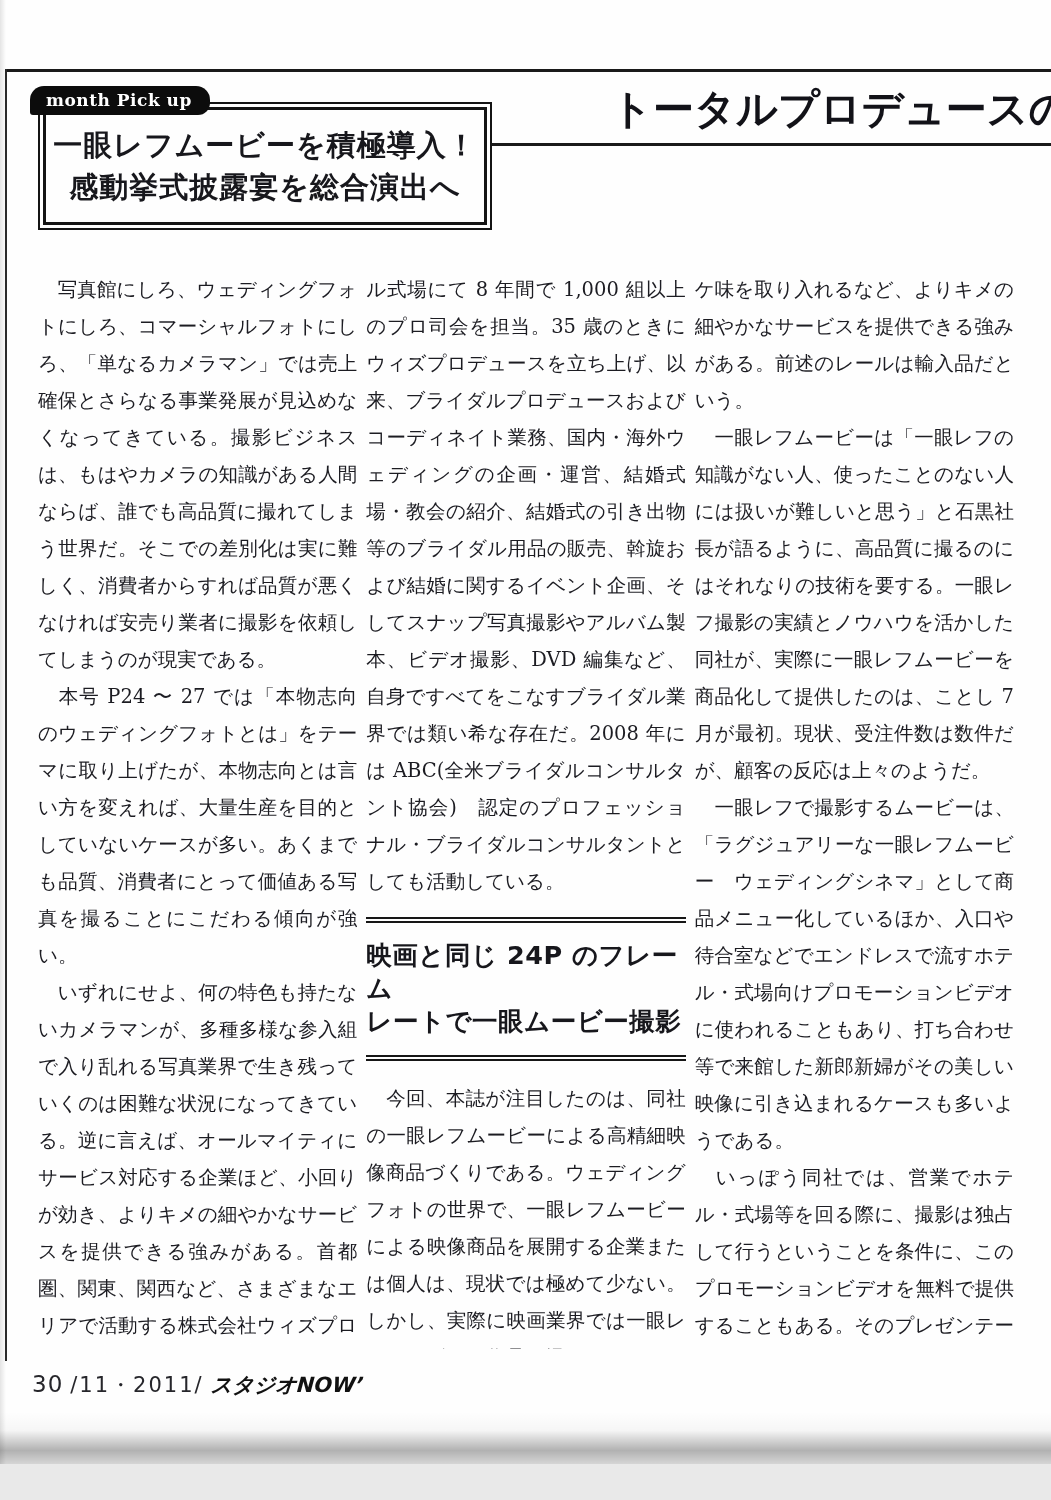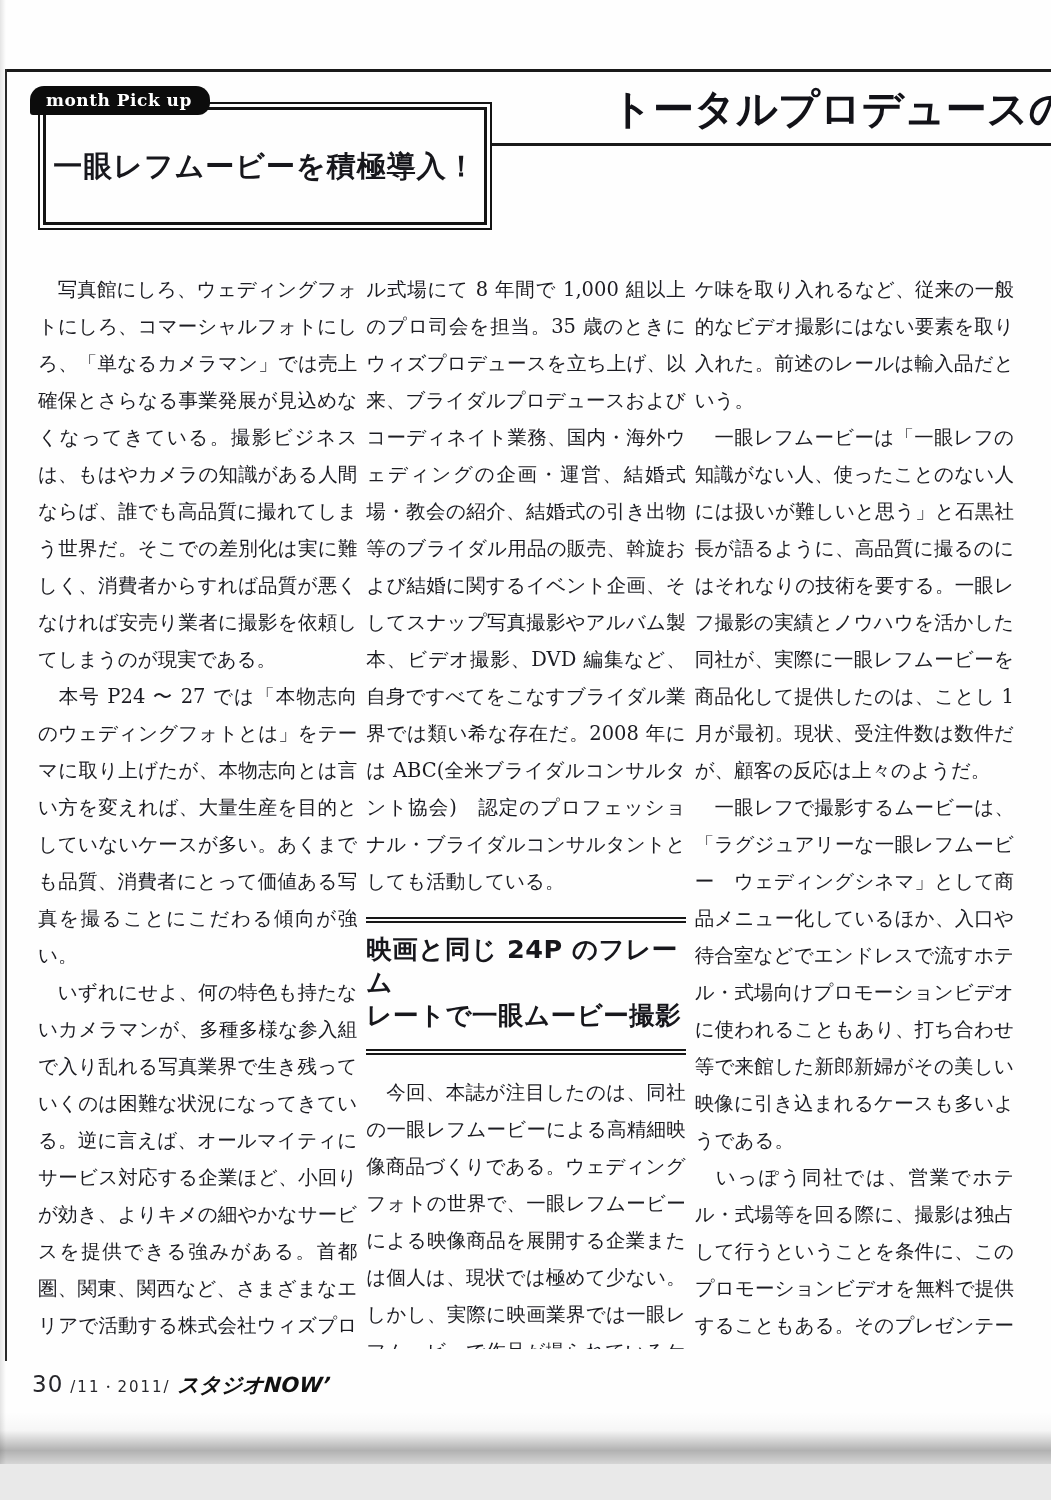--- a/index.html
+++ b/index.html
@@ -54,33 +54,33 @@
     width:976px;height:1078px;
     display:flex;gap:9px;
   }
   .col{flex:1 1 0;overflow:hidden;font-size:19.5px;line-height:37px;text-align:justify;}
   .col p{margin:0;}
   
   .section-heading{
     border-top:6px double #161616;
     border-bottom:6px double #161616;
     margin:17px 0 19px;
-    padding:10px 0 17px;
+    padding:16px 0 17px;
     font-family:"DejaVu Sans", sans-serif;
     font-weight:bold;font-size:25.5px;line-height:33px;
     text-align:left;letter-spacing:.5px;color:#17171c;
   }
   
   .footer{
     position:absolute;left:32px;top:1371px;
     display:inline-flex;align-items:baseline;gap:7px;
     font-family:"DejaVu Sans", sans-serif;color:#26262b;
   }
   .footer .pagenum{font-size:23px;letter-spacing:1px;}
-  .footer .issue{font-size:15px;letter-spacing:2px;text-align:center;}
+  .footer .issue{font-size:21px;letter-spacing:2px;text-align:center;}
   .footer .magazine-logo{
     font-size:21px;font-weight:bold;font-style:italic;
     letter-spacing:0px;color:#111;transform:skewX(-4deg);
   }
   
   .bottom-shadow{
     position:absolute;left:0;right:0;bottom:0;height:52px;
     background:linear-gradient(to bottom,
       rgba(0,0,0,0) 0%, rgba(0,0,0,0.03) 35%,
       rgba(0,0,0,0.22) 62%, rgba(0,0,0,0.30) 74%,
@@ -100,20 +100,21 @@
   <div class="frame-left"></div>
   <div class="title-rule"></div>
 
   <div class="badge">
     <span>month Pick up</span>
   </div>
 
   <div class="headline-box">
     <div class="headline-inner">
       <div>一眼レフムービーを積極導入！</div>
+      <div>感動挙式披露宴を総合演出へ</div>
     </div>
   </div>
 
   <h1 class="main-title">トータルプロデュースの</h1>
 
   <div class="columns">
 
     <div class="col">
       <p>　写真館にしろ、ウェディングフォトにしろ、コマーシャルフォトにしろ、「単なるカメラマン」では売上確保とさらなる事業発展が見込めなくなってきている。撮影ビジネスは、もはやカメラの知識がある人間ならば、誰でも高品質に撮れてしまう世界だ。そこでの差別化は実に難しく、消費者からすれば品質が悪くなければ安売り業者に撮影を依頼してしまうのが現実である。</p>
       <p>　本号 P24 〜 27 では「本物志向のウェディングフォトとは」をテーマに取り上げたが、本物志向とは言い方を変えれば、大量生産を目的としていないケースが多い。あくまでも品質、消費者にとって価値ある写真を撮ることにこだわる傾向が強い。</p>
@@ -124,22 +125,22 @@
     <div class="col">
       <p>ル式場にて 8 年間で 1,000 組以上のプロ司会を担当。35 歳のときにウィズプロデュースを立ち上げ、以来、ブライダルプロデュースおよびコーディネイト業務、国内・海外ウェディングの企画・運営、結婚式場・教会の紹介、結婚式の引き出物等のブライダル用品の販売、斡旋および結婚に関するイベント企画、そしてスナップ写真撮影やアルバム製本、ビデオ撮影、DVD 編集など、自身ですべてをこなすブライダル業界では類い希な存在だ。2008 年には ABC(全米ブライダルコンサルタント協会)　認定のプロフェッショナル・ブライダルコンサルタントとしても活動している。</p>
       <div class="section-heading">
         <span>映画と同じ 24P のフレーム</span><br>
         <span>レートで一眼ムービー撮影</span>
       </div>
       <p>　今回、本誌が注目したのは、同社の一眼レフムービーによる高精細映像商品づくりである。ウェディングフォトの世界で、一眼レフムービーによる映像商品を展開する企業または個人は、現状では極めて少ない。しかし、実際に映画業界では一眼レフムービーで作品が撮られているケースも出てきている。そうしたなかで「一眼レフムービーで、どんな撮り方ができるか（ブライダルの映像商品づくりに活かせるか）、徹底的に調べた」と語る石黒社長。レールを使って横に流して撮るなど、映画のシーンに出てくるような表現を駆使したり（ちなみにフレームレートは、基本的には映画と同様に 24P に設定）、一眼レフならではのボ</p>
     </div>
 
     <div class="col">
-      <p>ケ味を取り入れるなど、従来の一般的なビデオ撮影にはない要素を取り入れた。前述のレールは輸入品だという。</p>
-      <p>　一眼レフムービーは「一眼レフの知識がない人、使ったことのない人には扱いが難しいと思う」と石黒社長が語るように、高品質に撮るのにはそれなりの技術を要する。一眼レフ撮影の実績とノウハウを活かした同社が、実際に一眼レフムービーを商品化して提供したのは、ことし 1 月が最初。現状、受注件数は数件だが、顧客の反応は上々のようだ。</p>
+      <p>ケ味を取り入れるなど、よりキメの細やかなサービスを提供できる強みがある。前述のレールは輸入品だという。</p>
+      <p>　一眼レフムービーは「一眼レフの知識がない人、使ったことのない人には扱いが難しいと思う」と石黒社長が語るように、高品質に撮るのにはそれなりの技術を要する。一眼レフ撮影の実績とノウハウを活かした同社が、実際に一眼レフムービーを商品化して提供したのは、ことし 7 月が最初。現状、受注件数は数件だが、顧客の反応は上々のようだ。</p>
       <p>　一眼レフで撮影するムービーは、「ラグジュアリーな一眼レフムービー　ウェディングシネマ」として商品メニュー化しているほか、入口や待合室などでエンドレスで流すホテル・式場向けプロモーションビデオに使われることもあり、打ち合わせ等で来館した新郎新婦がその美しい映像に引き込まれるケースも多いようである。</p>
       <p>　いっぽう同社では、営業でホテル・式場等を回る際に、撮影は独占して行うということを条件に、このプロモーションビデオを無料で提供することもある。そのプレゼンテーションの際には、21 インチ（ハイビジョン）モニターと再生機を持参して撮影映像を流し、いかに高品質な映像なのかを、まずは先方に体験させることもあるなど、自社商品のクオリティの高さを積極的にアピールしている。「新郎新婦のお相手をするプランナーが、自信を持ってお奨めできるように、当社としても（プランナーの）売る気を向上させる商品づくりとプレゼンに力を入れている」と語る石黒社長。プランナーが</p>
     </div>
 
   </div>
 
   <div class="footer">
     <span class="pagenum">30</span>
     <span class="issue">/11・2011/</span>
     <span class="magazine-logo">スタジオNOW’</span>

